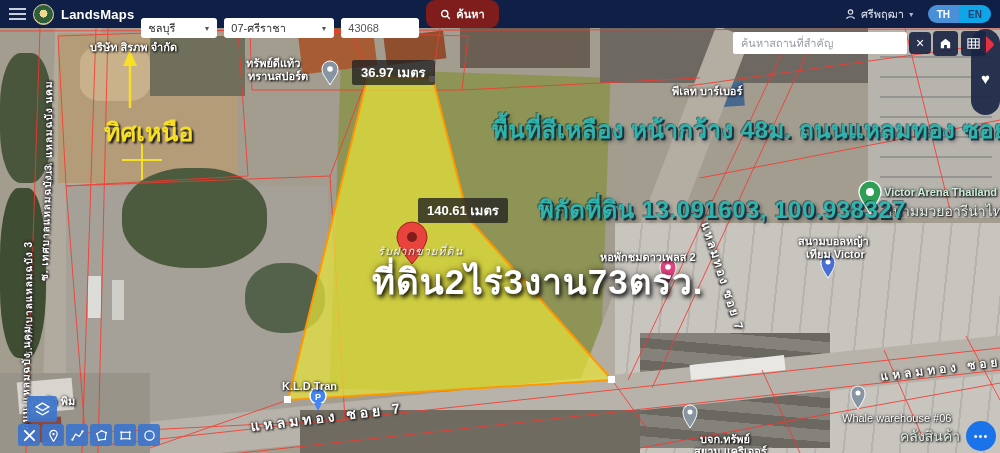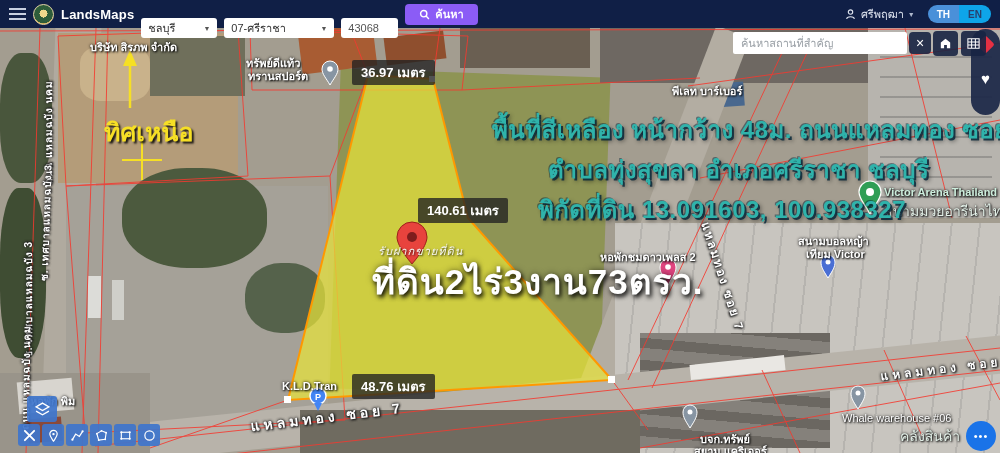--- a/index.html
+++ b/index.html
@@ -8,22 +8,22 @@
 
   
   header{position:absolute;top:0;left:0;right:0;height:28px;background:#101f46;display:flex;align-items:center;gap:7px;padding:0 9px;z-index:60;box-sizing:border-box;}
   .burger{width:17px;height:12px;cursor:pointer;background-image:linear-gradient(#c8d0e0 0 0),linear-gradient(#c8d0e0 0 0),linear-gradient(#c8d0e0 0 0);background-size:100% 2px;background-position:0 0,0 5px,0 10px;background-repeat:no-repeat;}
   .logo{width:21px;height:21px;border-radius:50%;background:radial-gradient(circle at 50% 45%,#f0d98c 0 28%,#2e5d3a 29% 68%,#caa84e 69%);border:1px solid #e7d9a8;box-sizing:border-box;}
   .brand{color:#fff;font-weight:bold;font-size:13px;letter-spacing:.2px;}
   .sel,.inp{height:20px;background:#fff;border-radius:3px;font-size:11px;color:#333;display:flex;align-items:center;box-sizing:border-box;padding:0 7px;border:none;margin-top:28px;}
   .sel{justify-content:space-between;cursor:pointer;}
   .sel .cv{font-size:7px;color:#555;margin-left:6px;}
   .w-prov{width:76px;}.w-dist{width:110px;}
-  .inp{width:57px;color:#555;}
-  .btn-search{height:21px;background:#8b5cf6;border:none;border-radius:4px;color:#fff;font-size:11px;font-weight:bold;display:flex;align-items:center;gap:5px;padding:0 14px;cursor:pointer;}
+  .inp{width:78px;color:#555;}
+  .btn-search{height:28px;background:#7f1d1d;border:none;border-radius:9px;color:#fff;font-size:11px;font-weight:bold;display:flex;align-items:center;gap:5px;padding:0 14px;cursor:pointer;}
   .spacer{flex:1;}
   .user{display:flex;align-items:center;gap:4px;color:#dfe5f0;font-size:11px;cursor:pointer;}
   .user .cv{font-size:7px;color:#aeb8cc;}
   .lang{display:flex;height:18px;border-radius:9px;overflow:hidden;font-size:10px;font-weight:bold;margin-left:6px;}
   .lang span{display:flex;align-items:center;padding:0 9px;cursor:pointer;}
   .lang .th{background:#4a90d9;color:#fff;}
   .lang .en{background:#0ea5e9;color:#28406e;}
 
   
   .map{position:absolute;top:28px;left:0;width:1000px;height:425px;overflow:hidden;background:#a39d90;}
@@ -205,24 +205,22 @@
           <circle cx="858" cy="365" r="2.5" fill="#fff"></circle>
       </g>
       <g>
         <path d="M690 400 C685 392 683 389 683 384 A7 7 0 1 1 697 384 C697 389 695 392 690 400 Z" fill="#8795a3" stroke="#fff" stroke-width="1"></path>
           <circle cx="690" cy="384" r="2.5" fill="#fff"></circle>
       </g>
     </svg>
 
     <div class="mlabel" style="left:352px;top:32px;">36.97 เมตร</div>
     <div class="mlabel" style="left:418px;top:170px;">140.61 เมตร</div>
-    <div class="mlabel" style="left:352px;top:346px;">48.76 เมตร</div>
 
     <div class="headline" style="left:492px;top:82px;">พื้นที่สีเหลือง หน้ากว้าง 48ม. ถนนแหลมทอง ซอย7</div>
-    <div class="headline" style="left:548px;top:122px;">ตำบลทุ่งสุขลา อำเภอศรีราชา ชลบุรี</div>
     <div class="headline" style="left:538px;top:162px;">พิกัดที่ดิน 13.091603, 100.938327</div>
 
     <div class="north" style="left:104px;top:84px;">ทิศเหนือ</div>
     <div class="watermark" style="left:378px;top:214px;">รับฝากขายที่ดิน</div>
     <div class="area-text" style="left:372px;top:226px;">ที่ดิน2ไร่3งาน73ตรว.</div>
 
     <div class="place" style="left:90px;top:10px;">บริษัท สิรภพ จำกัด</div>
     <div class="place" style="left:246px;top:26px;">ทรัพย์ดีแท้ว</div>
     <div class="place" style="left:248px;top:39px;">ทรานสปอร์ต</div>
     <div class="place" style="left:672px;top:54px;">พีเลท บาร์เบอร์</div>

